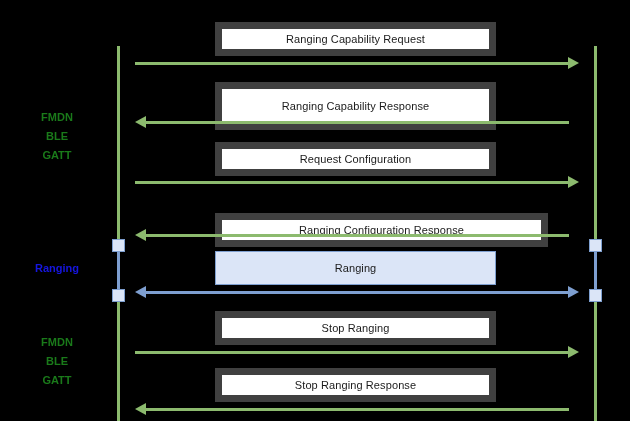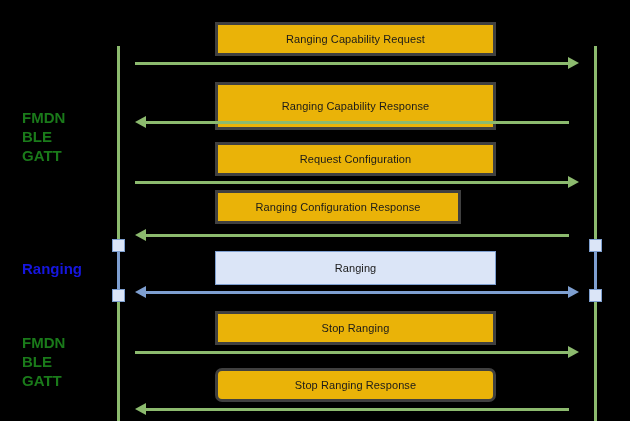--- a/index.html
+++ b/index.html
@@ -27,22 +27,22 @@
     box-sizing: border-box;
     display: flex;
     align-items: center;
     justify-content: center;
     font-size: 11px;
     color: #1a1a1a;
     letter-spacing: 0.1px;
     white-space: nowrap;
   }
   .msg-box.green {
-    background: #eab308;
-    border: 3px solid #404040;
+    background: #ffffff;
+    border: 7px solid #404040;
   }
   .msg-box.blue {
     background: #dbe5f7;
     border: 1px solid #7e9fd0;
   }
   
   .arrow-line {
     position: absolute;
     height: 3px;
   }
@@ -71,21 +71,22 @@
     position: absolute;
     box-sizing: border-box;
     width: 13px;
     height: 13px;
     background: #dbe5f7;
     border: 1px solid #7e9fd0;
   }
   
   .side-label {
     position: absolute;
-    font-size: 15px;
+    text-align: center;
+    font-size: 11px;
     font-weight: bold;
     line-height: 19px;
     white-space: pre-line;
   }
   .side-label.green { color: #1a7a1a; }
   .side-label.blue  { color: #1616e0; }
 </style>
 </head>
 <body>
 
@@ -109,38 +110,38 @@
   <div class="arrow-head right green" style="left:568px; top:57px;"></div>
 
   <div class="msg-box green" style="left:215px; top:82px; width:281px; height:48px;">Ranging Capability Response</div>
   <div class="arrow-line green" style="left:146px; top:121px; width:423px;"></div>
   <div class="arrow-head left green" style="left:135px; top:116px;"></div>
 
   <div class="msg-box green" style="left:215px; top:142px; width:281px; height:34px;">Request Configuration</div>
   <div class="arrow-line green" style="left:135px; top:181px; width:434px;"></div>
   <div class="arrow-head right green" style="left:568px; top:176px;"></div>
 
-  <div class="msg-box green" style="left:215px; top:190px; width:246px; height:34px;">Ranging Configuration Response</div>
+  <div class="msg-box green" style="left:215px; top:213px; width:333px; height:34px;">Ranging Configuration Response</div>
   <div class="arrow-line green" style="left:146px; top:234px; width:423px;"></div>
   <div class="arrow-head left green" style="left:135px; top:229px;"></div>
 
   <div class="act-bar" style="left:117px; top:240px; height:56px;"></div>
   <div class="act-box" style="left:112px; top:239px;"></div>
   <div class="act-box" style="left:112px; top:289px;"></div>
 
   <div class="act-bar" style="left:594px; top:240px; height:56px;"></div>
   <div class="act-box" style="left:589px; top:239px;"></div>
   <div class="act-box" style="left:589px; top:289px;"></div>
 
   <div class="msg-box blue" style="left:215px; top:251px; width:281px; height:34px;">Ranging</div>
   <div class="arrow-line blue" style="left:146px; top:291px; width:423px;"></div>
   <div class="arrow-head left blue" style="left:135px; top:286px;"></div>
   <div class="arrow-head right blue" style="left:568px; top:286px;"></div>
 
   <div class="msg-box green" style="left:215px; top:311px; width:281px; height:34px;">Stop Ranging</div>
   <div class="arrow-line green" style="left:135px; top:351px; width:434px;"></div>
   <div class="arrow-head right green" style="left:568px; top:346px;"></div>
 
-  <div class="msg-box green" style="left:215px; top:368px; width:281px; height:34px;border-radius:7px;">Stop Ranging Response</div>
+  <div class="msg-box green" style="left:215px; top:368px; width:281px; height:34px;">Stop Ranging Response</div>
   <div class="arrow-line green" style="left:146px; top:408px; width:423px;"></div>
   <div class="arrow-head left green" style="left:135px; top:403px;"></div>
 
 </div>
 
 </body></html>

